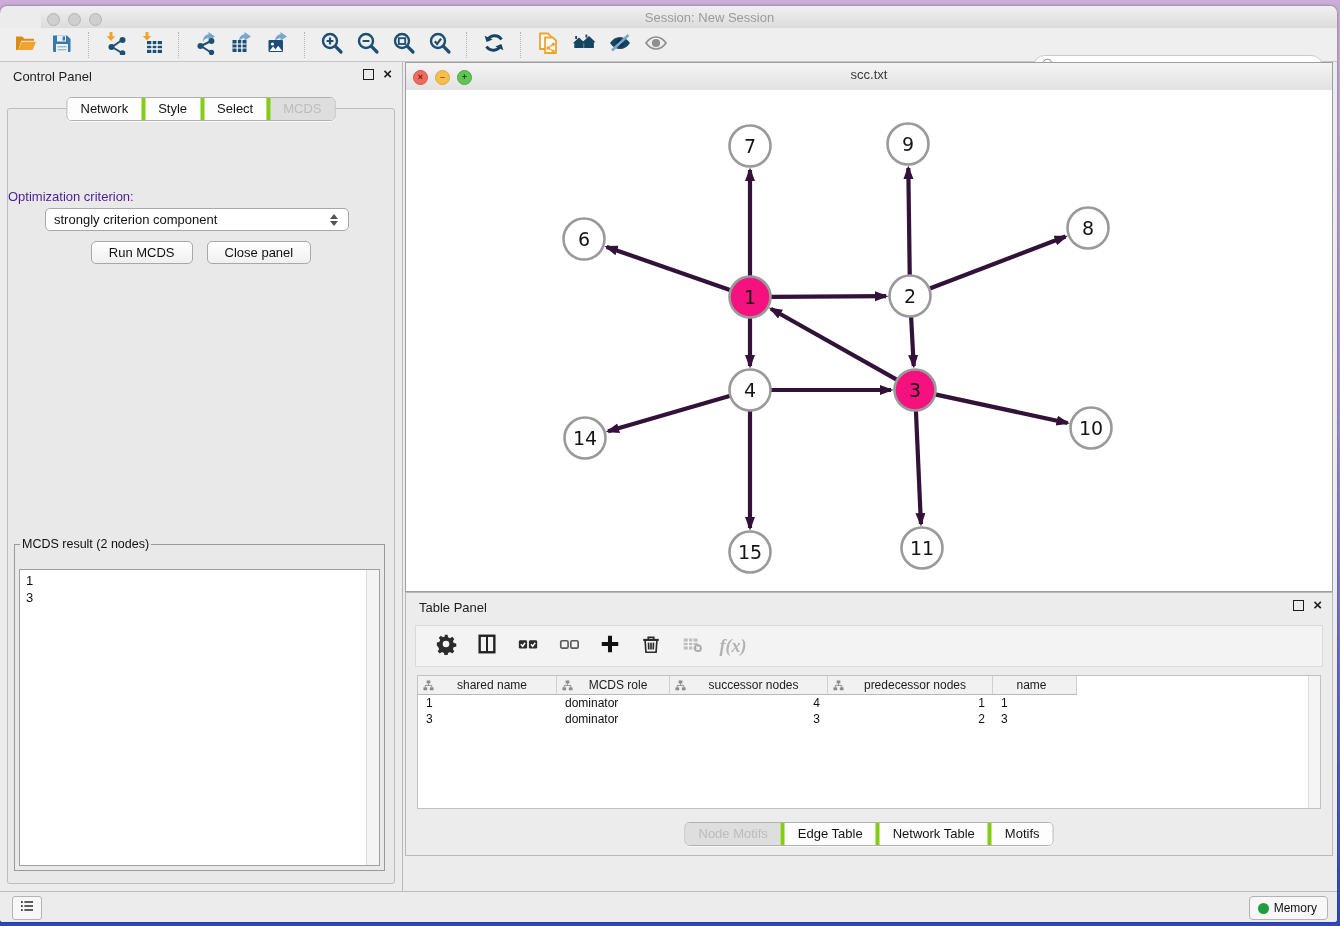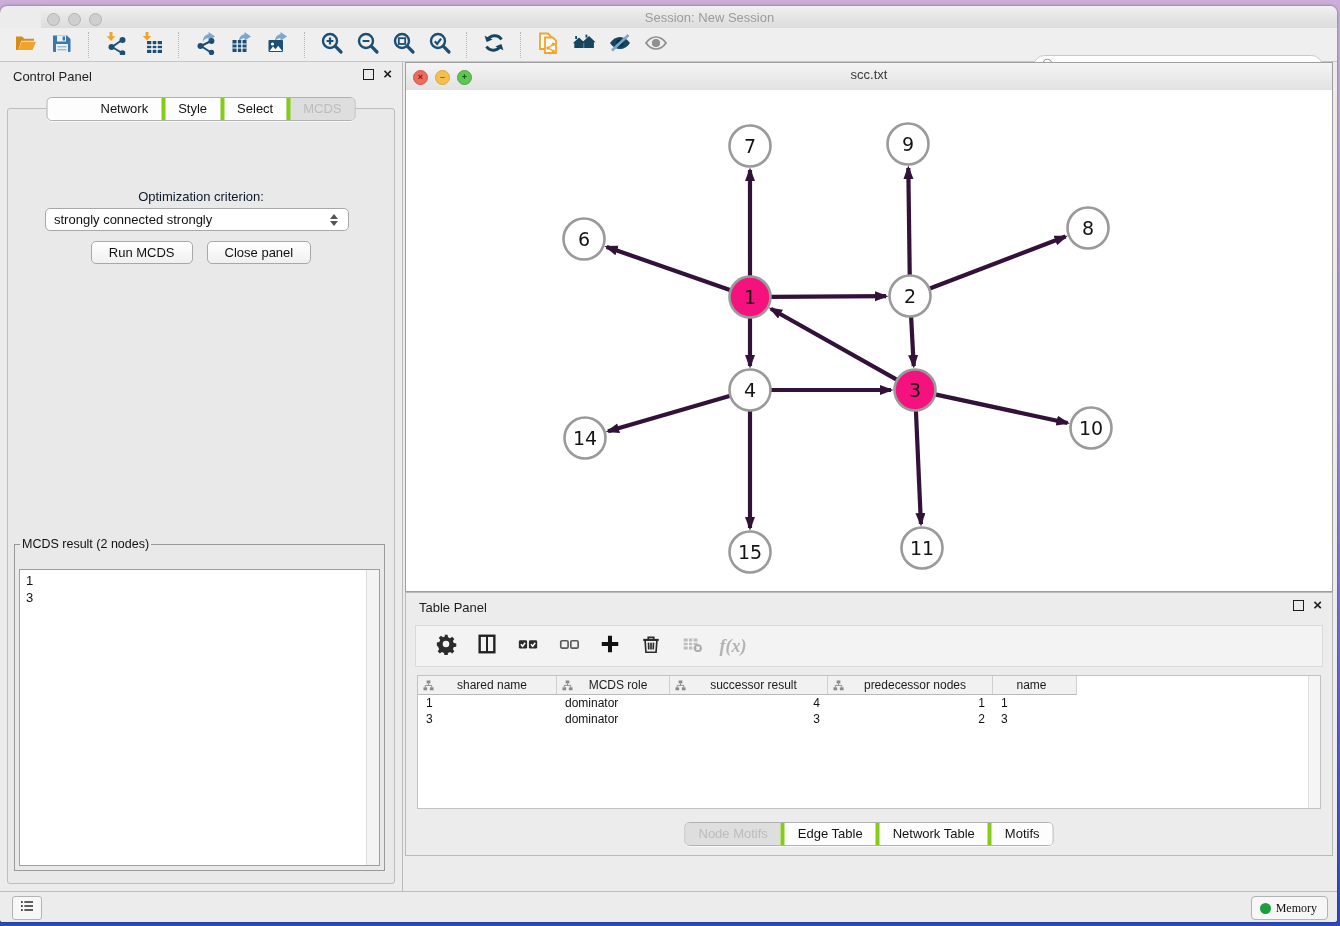--- a/index.html
+++ b/index.html
@@ -41,24 +41,24 @@
   .seg{display:flex;border:1px solid #b0b0b0;border-radius:5px;overflow:hidden;background:#fdfdfd;
     box-shadow:0 1px 0 rgba(255,255,255,.7);}
   .seg-btn{padding:3px 13px 4px;font-size:13px;color:#141414;background:#fdfdfd;
     border-left:4px solid #84cc16;white-space:nowrap;cursor:default;}
   .seg-btn:first-child{border-left:none;}
   .seg-btn.active{background:#dedede;color:#bcbcbc;}
 
   
   .control-panel{position:absolute;left:0;top:56px;width:403px;height:830px;background:#ececec;
     border-right:1px solid #b9b9b9;box-sizing:border-box;}
-  .cp-tabs{position:absolute;top:35px;left:50%;transform:translateX(-50%);z-index:2;padding-left:40px;}
+  .cp-tabs{position:absolute;top:35px;left:50%;transform:translateX(-50%);z-index:2;}
   .cp-content{position:absolute;left:7px;right:7px;top:46px;bottom:8px;background:#e9e9e9;
     border:1px solid #bdbdbd;border-radius:3px;}
-  .opt-label{position:absolute;top:80px;left:0;right:0;text-align:center;font-size:13px;color:#0f172a;}
+  .opt-label{position:absolute;top:80px;left:0;right:0;text-align:left;font-size:13px;color:#4c1d95;}
   .cp-select{position:absolute;left:37px;right:45px;top:99px;height:23px;background:#fff;
     border:1px solid #a8a8a8;border-radius:5px;display:flex;align-items:center;
     padding:0 8px;font-size:13px;color:#111;box-sizing:border-box;}
   .cp-select .sel-text{flex:1;}
   .sel-arrows{display:flex;flex-direction:column;gap:2px;align-items:center;margin-right:2px;}
   .sel-arrows i{width:0;height:0;border-left:4px solid transparent;border-right:4px solid transparent;display:block;}
   .sel-arrows i.up{border-bottom:5px solid #555;}
   .sel-arrows i.down{border-top:5px solid #555;}
   .btn-row{position:absolute;top:132px;left:0;right:0;display:flex;justify-content:center;gap:14px;}
   .mac-btn{height:23px;padding:0 17px;font-size:13px;color:#111;background:linear-gradient(#ffffff,#f0f0f0);
@@ -102,21 +102,21 @@
   .td-cell{font-size:12px;color:#111;box-sizing:border-box;padding:0 8px;white-space:nowrap;overflow:hidden;}
   .tp-tabs{position:absolute;left:50%;bottom:9px;transform:translateX(-50%);}
 
   
   .statusbar{position:absolute;left:0;bottom:0;width:100%;height:30px;background:#ececec;
     border-top:1px solid #bdbdbd;}
   .status-list-btn{position:absolute;left:12px;top:4px;width:28px;height:22px;background:#f7f7f7;
     border:1px solid #b3b3b3;border-radius:3px;display:flex;align-items:center;justify-content:center;}
   .status-list-btn svg{width:16px;height:16px;}
   .memory-btn{position:absolute;right:9px;top:4px;height:22px;padding:0 10px 0 8px;background:#f7f7f7;
-    border:1px solid #b3b3b3;border-radius:4px;display:flex;align-items:center;gap:5px;font-size:12px;color:#111;font-family:Liberation Serif, serif;}
+    border:1px solid #b3b3b3;border-radius:4px;display:flex;align-items:center;gap:5px;font-size:12px;color:#111;}
   .mem-dot{width:11px;height:11px;border-radius:50%;background:#1f9d3f;display:inline-block;}
 </style>
 </head>
 <body>
 
 <div class="stage">
   <div class="window">
 
     <div class="titlebar">
       <div class="traffic">
@@ -295,21 +295,21 @@
       <div class="panel-header">
         <span class="panel-title">Control Panel</span>
         <span class="panel-icons">
           <span class="float-icon"></span>
           <span class="close-icon">×</span>
         </span>
       </div>
       <div class="cp-content">
         <div class="opt-label">Optimization criterion:</div>
         <div class="cp-select">
-          <span class="sel-text">strongly connected strongly</span>
+          <span class="sel-text">strongly criterion component</span>
           <span class="sel-arrows">
               <i class="up"></i>
               <i class="down"></i>
             </span>
         </div>
         <div class="btn-row">
           <button class="mac-btn">Run MCDS</button>
           <button class="mac-btn">Close panel</button>
         </div>
         <fieldset class="result-fieldset">
@@ -505,21 +505,21 @@
             </div>
             <div class="th-cell" style="width: 158px;">
               <span class="hier"><svg viewBox="0 0 12 12">
                   <g fill="#8a8a8a">
                     <rect x="4" y="0.5" width="4" height="3.2"></rect>
                     <rect x="0.5" y="8" width="4" height="3.2"></rect>
                     <rect x="7.5" y="8" width="4" height="3.2"></rect>
                   </g>
                   <path d="M6 3.7v2.2M2.5 8V5.9h7V8" stroke="#8a8a8a" stroke-width="1" fill="none"></path>
                 </svg></span>
-              <span class="th-label">successor result</span>
+              <span class="th-label">successor nodes</span>
             </div>
             <div class="th-cell" style="width: 165px;">
               <span class="hier"><svg viewBox="0 0 12 12">
                   <g fill="#8a8a8a">
                     <rect x="4" y="0.5" width="4" height="3.2"></rect>
                     <rect x="0.5" y="8" width="4" height="3.2"></rect>
                     <rect x="7.5" y="8" width="4" height="3.2"></rect>
                   </g>
                   <path d="M6 3.7v2.2M2.5 8V5.9h7V8" stroke="#8a8a8a" stroke-width="1" fill="none"></path>
                 </svg></span>

